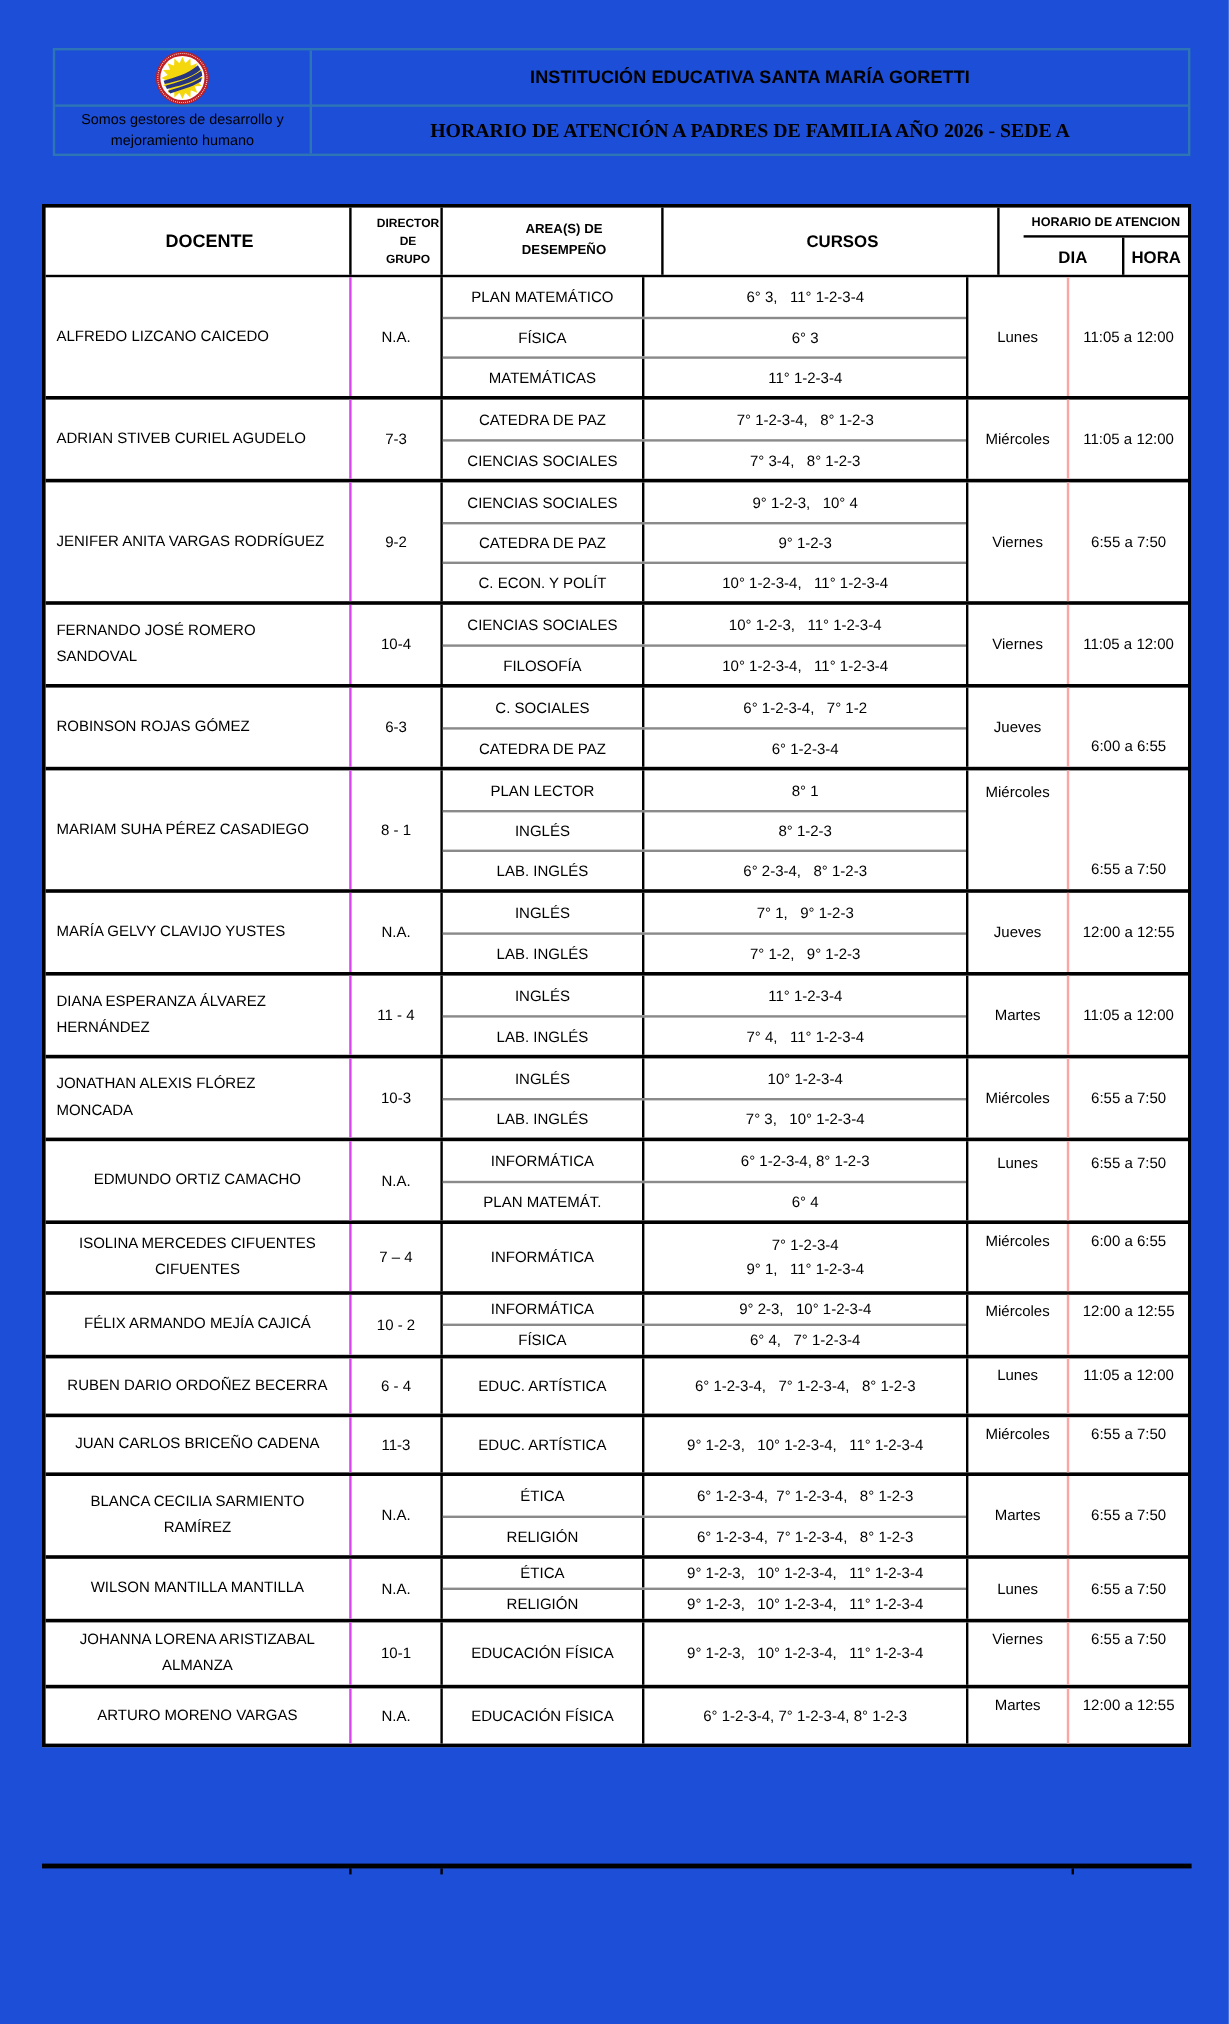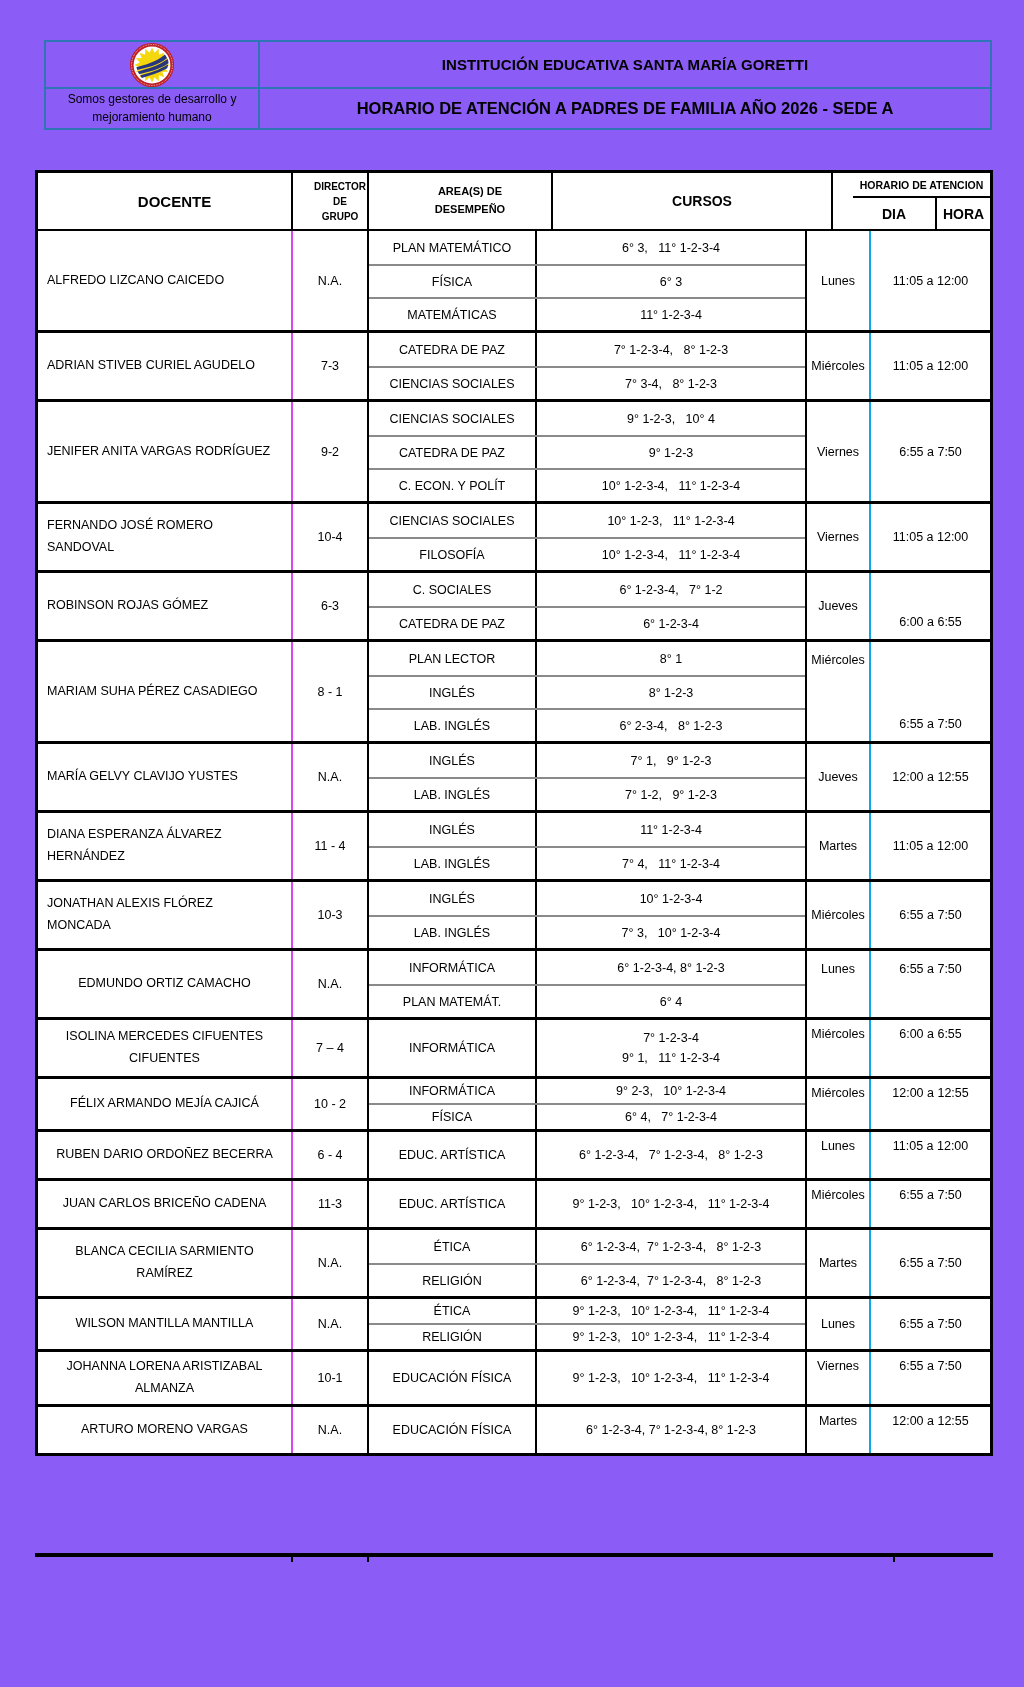--- a/index.html
+++ b/index.html
@@ -1,29 +1,29 @@
 <!DOCTYPE html>
 <html style="--hdr-blue: #2E75B6; --ring: #BE1E24; --sun: #F5D70E; --wave: #27357E;"><head>
 <meta charset="utf-8">
 <style>
   * { margin:0; padding:0; box-sizing:border-box; }
   body { background:#fff; font-family:"Liberation Sans", sans-serif; color:#000; }
-  .page { position:relative; width:1024px; height:1687px; background:#8b5cf6; overflow:hidden; }
+  .page { position:relative; width:1024px; height:1687px; background:#1d4ed8; overflow:hidden; }
 
   
   .hdr { position:absolute; left:44px; top:40px; width:948px; height:90px;
          border:2px solid var(--hdr-blue,#2E75B6);
          display:grid; grid-template-columns:214px 1fr; grid-template-rows:47px 1fr; }
   .hdr-logo-cell { border-right:2px solid var(--hdr-blue,#2E75B6); border-bottom:2px solid var(--hdr-blue,#2E75B6);
                    display:flex; align-items:center; justify-content:center; }
   .hdr-inst { border-bottom:2px solid var(--hdr-blue,#2E75B6); display:flex; align-items:center; justify-content:center;
               font-weight:bold; font-size:15px; letter-spacing:.1px; }
   .hdr-motto { border-right:2px solid var(--hdr-blue,#2E75B6); display:flex; align-items:center; justify-content:center;
                text-align:center; font-size:12px; white-space:pre-line; line-height:1.45; }
-  .hdr-title { display:flex; align-items:center; justify-content:center; font-weight:bold; font-size:16.5px; }
+  .hdr-title { display:flex; align-items:center; justify-content:center; font-weight:bold; font-size:16.5px;font-family:Liberation Serif, serif; }
   .logo { width:46px; height:46px; display:block; }
 
   
   .tbl { position:absolute; left:35px; top:170px; width:958px; border:3px solid #000; background:#fff; font-size:12.5px; }
   .thead { display:flex; border-bottom:2px solid #000; height:58px; font-weight:bold; text-align:center; }
   .thead > div { display:flex; align-items:center; justify-content:center;padding-left:20px; }
   .h-doc   { width:253px; font-size:15px; }
   .h-dir   { width:76px;  border-left:2px solid #000; font-size:10px; white-space:pre-line; line-height:1.5; }
   .h-area  { width:184px; border-left:2px solid #000; font-size:11px; white-space:pre-line; line-height:1.6; }
   .h-curs  { width:280px; border-left:2px solid #000; font-size:14px; }
@@ -43,21 +43,21 @@
   .c-areas { width:440px; border-left:2px solid #000; border-right:2px solid #000; display:flex; flex-direction:column; }
   .sr { display:flex; flex:1; min-height:33px; align-items:stretch; }
   .sr + .sr { border-top:2px solid #8a8a8a; }
   .sr.single { min-height:46px; }
   .sr.tall { min-height:56px; }
   .compact .sr { min-height:22px; }
   .sr-area { width:168px; border-right:2px solid #000; display:flex; align-items:center; justify-content:center;
              text-align:center; padding:2px 4px; }
   .sr-curs { flex:1; display:flex; align-items:center; justify-content:center; text-align:center;
              white-space:pre-wrap; padding:2px 16px; line-height:1.6; }
-  .c-dia  { width:64px; border-right:2px solid #0ea5e9; justify-content:center; }
+  .c-dia  { width:84px; border-right:2px solid #fca5a5; justify-content:center; }
   .c-hora { flex:1; justify-content:center; }
   .c-dia, .c-hora { display:flex; align-items:center; text-align:center; }
   .v-top  { align-items:flex-start; padding-top:7px; }
   .v-high { align-items:flex-start; padding-top:11px; }
   .v-low  { align-items:flex-end; padding-bottom:10px; }
 
   
   .bottom-rule { position:absolute; left:35px; top:1553px; width:958px; height:4px; background:#000; }
   .bottom-rule .tick { position:absolute; top:4px; width:2px; height:5px; background:#000; }
 </style>

